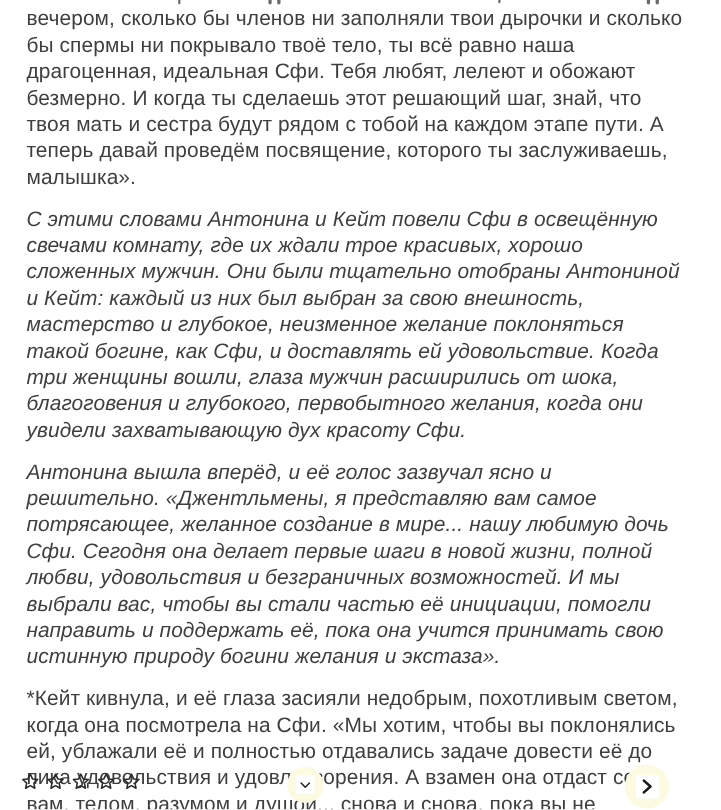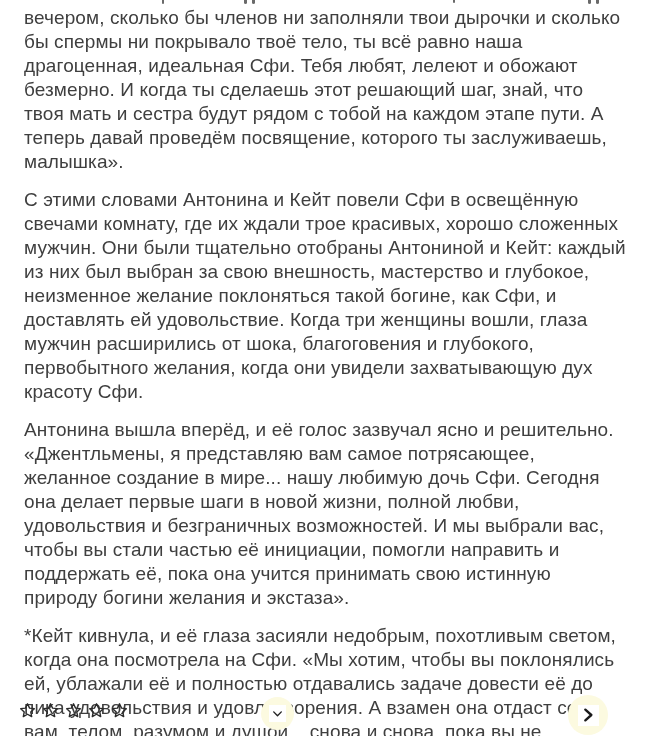--- a/index.html
+++ b/index.html
@@ -19,21 +19,21 @@
     left: 24px;
     width: 602px;
   }
   .story p {
     margin: 0 0 14px 0;
     font-size: 19px;
     line-height: 24px;
     letter-spacing: 0.1px;
     color: #3f3f3f;
   }
-  .story p.italic { }
+  .story p.italic { font-style: italic; }
   
   .clip-artifact {
     position: absolute;
     top: 0;
     height: 4px;
     width: 3px;
     background: #6a6a6a;
     border-radius: 0 0 2px 2px;
   }
   

